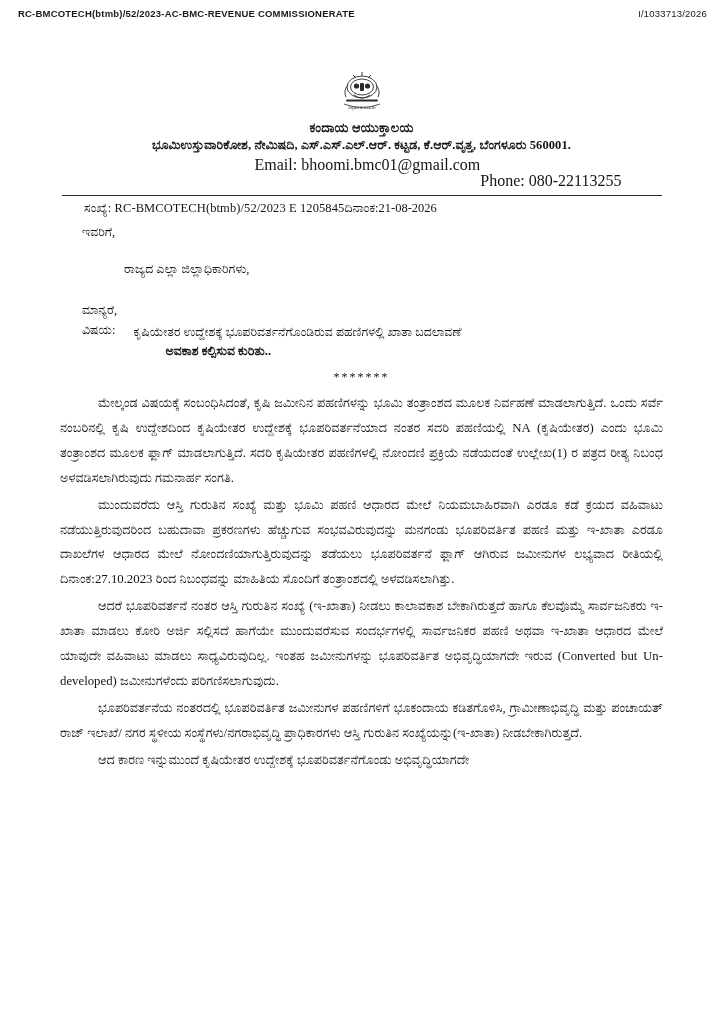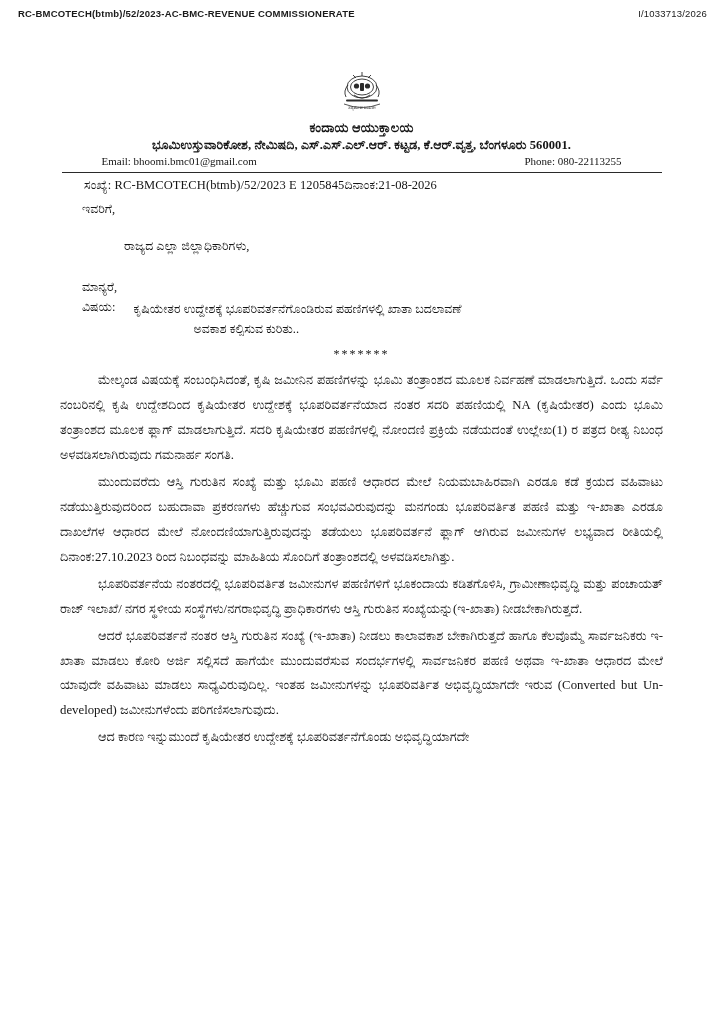--- a/index.html
+++ b/index.html
@@ -78,26 +78,26 @@
     font-size: 11px;
     margin-top: 1px;
     display: flex;
     justify-content: center;
     gap: 0;
     align-items: baseline;
   }
   .contact-row {
     width: 520px;
     display: flex;
-    justify-content: space-between;
-    font-size: 11px;
+    justify-content: flex-end;
+    font-size: 16px;
     font-family: Liberation Serif, serif;
   }
   .contact-row .email { text-align: left; }
-  .contact-row .phone { text-align: right; }
+  .contact-row .phone { text-align: right; margin-top: 16px; }
 
   .rule {
     width: 600px;
     height: 1px;
     background: #2a2a2a;
     margin: 3px auto 0 auto;
   }
 
   
   .ref-row {
@@ -126,21 +126,21 @@
     margin: 5px 0 0 68px;
     font-size: 12.5px;
     display: flex;
     gap: 16px;
   }
   .subject-label { white-space: nowrap; }
   .subject-text {
     margin-left: 2px;
     line-height: 1.55;
   }
-  .subject-text .l2 { display: block; margin-left: 60px; }
+  .subject-text .l2 { display: block; margin-left: 32px; font-weight: bold; }
 
   .ref2-block {
     margin: 8px 0 0 100px;
     font-size: 12.5px;
     line-height: 1.6;
   }
   .ref2-label { }
   .ref2-date { display: block; margin-left: 40px; }
   .ref2-item2 { display: block; margin-left: 40px; margin-top: 4px; }
 
@@ -235,18 +235,18 @@
       <span class="l2">ಅವಕಾಶ ಕಲ್ಪಿಸುವ ಕುರಿತು..</span>
     </span>
   </div>
 
 
   <div class="stars">*******</div>
 
   <div class="body-text">
     <p>ಮೇಲ್ಕಂಡ ವಿಷಯಕ್ಕೆ ಸಂಬಂಧಿಸಿದಂತೆ, ಕೃಷಿ ಜಮೀನಿನ ಪಹಣಿಗಳನ್ನು ಭೂಮಿ ತಂತ್ರಾಂಶದ ಮೂಲಕ ನಿರ್ವಹಣೆ ಮಾಡಲಾಗುತ್ತಿದೆ. ಒಂದು ಸರ್ವೆ ನಂಬರಿನಲ್ಲಿ ಕೃಷಿ ಉದ್ದೇಶದಿಂದ ಕೃಷಿಯೇತರ ಉದ್ದೇಶಕ್ಕೆ ಭೂಪರಿವರ್ತನೆಯಾದ ನಂತರ ಸದರಿ ಪಹಣಿಯಲ್ಲಿ NA (ಕೃಷಿಯೇತರ) ಎಂದು ಭೂಮಿ ತಂತ್ರಾಂಶದ ಮೂಲಕ ಫ್ಲಾಗ್ ಮಾಡಲಾಗುತ್ತಿದೆ. ಸದರಿ ಕೃಷಿಯೇತರ ಪಹಣಿಗಳಲ್ಲಿ ನೋಂದಣಿ ಪ್ರಕ್ರಿಯೆ ನಡೆಯದಂತೆ ಉಲ್ಲೇಖ(1) ರ ಪತ್ರದ ರೀತ್ಯ ನಿಬಂಧ ಅಳವಡಿಸಲಾಗಿರುವುದು ಗಮನಾರ್ಹ ಸಂಗತಿ.</p>
     <p>ಮುಂದುವರೆದು ಆಸ್ತಿ ಗುರುತಿನ ಸಂಖ್ಯೆ ಮತ್ತು ಭೂಮಿ ಪಹಣಿ ಆಧಾರದ ಮೇಲೆ ನಿಯಮಬಾಹಿರವಾಗಿ ಎರಡೂ ಕಡೆ ಕ್ರಯದ ವಹಿವಾಟು ನಡೆಯುತ್ತಿರುವುದರಿಂದ ಬಹುದಾವಾ ಪ್ರಕರಣಗಳು ಹೆಚ್ಚುಗುವ ಸಂಭವವಿರುವುದನ್ನು ಮನಗಂಡು ಭೂಪರಿವರ್ತಿತ ಪಹಣಿ ಮತ್ತು ಇ-ಖಾತಾ ಎರಡೂ ದಾಖಲೆಗಳ ಆಧಾರದ ಮೇಲೆ ನೋಂದಣಿಯಾಗುತ್ತಿರುವುದನ್ನು ತಡೆಯಲು ಭೂಪರಿವರ್ತನೆ ಫ್ಲಾಗ್ ಆಗಿರುವ ಜಮೀನುಗಳ ಲಭ್ಯವಾದ ರೀತಿಯಲ್ಲಿ ದಿನಾಂಕ:27.10.2023 ರಿಂದ ನಿಬಂಧವನ್ನು ಮಾಹಿತಿಯ ಸೊಂದಿಗೆ ತಂತ್ರಾಂಶದಲ್ಲಿ ಅಳವಡಿಸಲಾಗಿತ್ತು.</p>
+    <p>ಆದರೆ ಭೂಪರಿವರ್ತನೆ ನಂತರ ಆಸ್ತಿ ಗುರುತಿನ ಸಂಖ್ಯೆ (ಇ-ಖಾತಾ) ನೀಡಲು ಕಾಲಾವಕಾಶ ಬೇಕಾಗಿರುತ್ತದೆ ಹಾಗೂ ಕೆಲವೊಮ್ಮೆ ಸಾರ್ವಜನಿಕರು ಇ-ಖಾತಾ ಮಾಡಲು ಕೋರಿ ಅರ್ಜಿ ಸಲ್ಲಿಸದೆ ಹಾಗೆಯೇ ಮುಂದುವರೆಸುವ ಸಂದರ್ಭಗಳಲ್ಲಿ ಸಾರ್ವಜನಿಕರ ಪಹಣಿ ಅಥವಾ ಇ-ಖಾತಾ ಆಧಾರದ ಮೇಲೆ ಯಾವುದೇ ವಹಿವಾಟು ಮಾಡಲು ಸಾಧ್ಯವಿರುವುದಿಲ್ಲ. ಇಂತಹ ಜಮೀನುಗಳನ್ನು ಭೂಪರಿವರ್ತಿತ ಅಭಿವೃದ್ಧಿಯಾಗದೇ ಇರುವ (Converted but Un-developed) ಜಮೀನುಗಳೆಂದು ಪರಿಗಣಿಸಲಾಗುವುದು.</p>
     <p>ಭೂಪರಿವರ್ತನೆಯ ನಂತರದಲ್ಲಿ ಭೂಪರಿವರ್ತಿತ ಜಮೀನುಗಳ ಪಹಣಿಗಳಿಗೆ ಭೂಕಂದಾಯ ಕಡಿತಗೊಳಿಸಿ, ಗ್ರಾಮೀಣಾಭಿವೃದ್ಧಿ ಮತ್ತು ಪಂಚಾಯತ್ ರಾಜ್ ಇಲಾಖೆ/ ನಗರ ಸ್ಥಳೀಯ ಸಂಸ್ಥೆಗಳು/ನಗರಾಭಿವೃದ್ಧಿ ಪ್ರಾಧಿಕಾರಗಳು ಆಸ್ತಿ ಗುರುತಿನ ಸಂಖ್ಯೆಯನ್ನು(ಇ-ಖಾತಾ) ನೀಡಬೇಕಾಗಿರುತ್ತದೆ.</p>
-    <p>ಆದರೆ ಭೂಪರಿವರ್ತನೆ ನಂತರ ಆಸ್ತಿ ಗುರುತಿನ ಸಂಖ್ಯೆ (ಇ-ಖಾತಾ) ನೀಡಲು ಕಾಲಾವಕಾಶ ಬೇಕಾಗಿರುತ್ತದೆ ಹಾಗೂ ಕೆಲವೊಮ್ಮೆ ಸಾರ್ವಜನಿಕರು ಇ-ಖಾತಾ ಮಾಡಲು ಕೋರಿ ಅರ್ಜಿ ಸಲ್ಲಿಸದೆ ಹಾಗೆಯೇ ಮುಂದುವರೆಸುವ ಸಂದರ್ಭಗಳಲ್ಲಿ ಸಾರ್ವಜನಿಕರ ಪಹಣಿ ಅಥವಾ ಇ-ಖಾತಾ ಆಧಾರದ ಮೇಲೆ ಯಾವುದೇ ವಹಿವಾಟು ಮಾಡಲು ಸಾಧ್ಯವಿರುವುದಿಲ್ಲ. ಇಂತಹ ಜಮೀನುಗಳನ್ನು ಭೂಪರಿವರ್ತಿತ ಅಭಿವೃದ್ಧಿಯಾಗದೇ ಇರುವ (Converted but Un-developed) ಜಮೀನುಗಳೆಂದು ಪರಿಗಣಿಸಲಾಗುವುದು.</p>
     <p>ಆದ ಕಾರಣ ಇನ್ನುಮುಂದೆ ಕೃಷಿಯೇತರ ಉದ್ದೇಶಕ್ಕೆ ಭೂಪರಿವರ್ತನೆಗೊಂಡು ಅಭಿವೃದ್ಧಿಯಾಗದೇ</p>
   </div>
 
 </div>
 
 </body></html>

